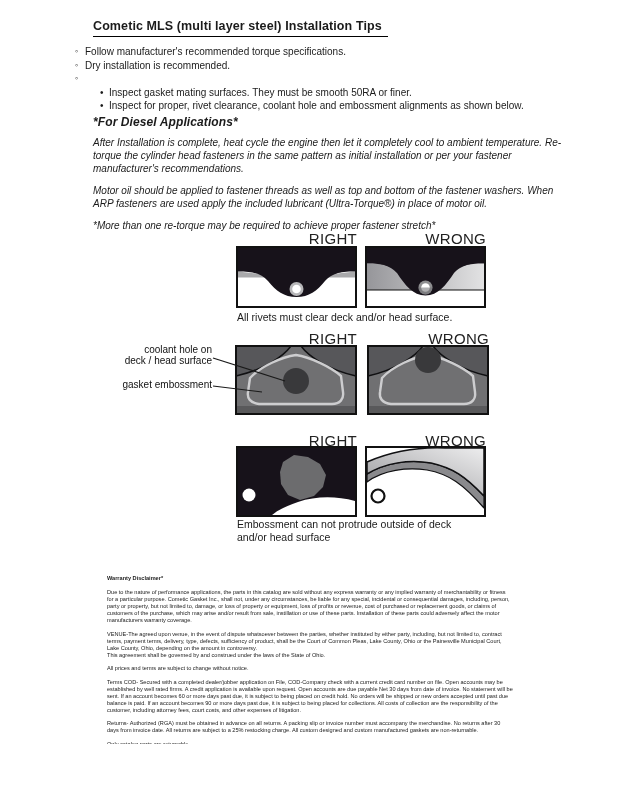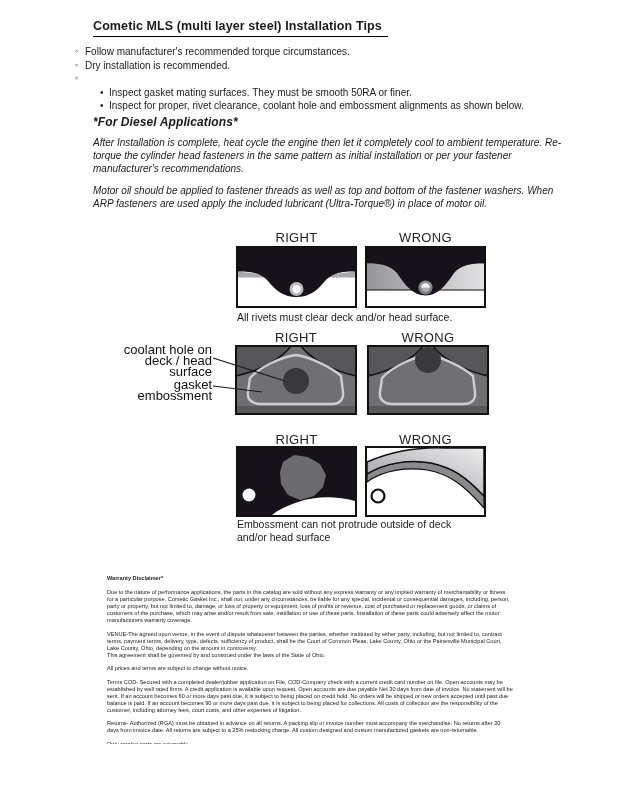--- a/index.html
+++ b/index.html
@@ -9,42 +9,42 @@
   .title{left:93px;top:19px;font-size:12.5px;font-weight:bold;display:inline-block;
          border-bottom:1.6px solid #000;padding:0 6px 3px 0;letter-spacing:.1px;}
   .bullets{left:75px;top:45px;width:510px;font-size:10px;line-height:13.5px;}
   .b-item,.b-sub{display:flex;}
   .b-dot{width:10px;flex:0 0 10px;font-size:9px;line-height:13.5px;}
   .b-sub{padding-left:25px;}
   .b-dot2{width:9px;flex:0 0 9px;}
   .diesel{left:93px;top:116px;width:478px;font-size:10px;line-height:13px;font-style:italic;}
   .diesel h2{font-size:12px;margin:0 0 7px 0;letter-spacing:.1px;}
   .diesel p{margin:0 0 9px 0;}
-  .figlabel{width:121px;text-align:center;font-size:13px;letter-spacing:.3px;color:#222;}
+  .figlabel{width:121px;text-align:right;font-size:15px;letter-spacing:.3px;color:#222;}
   .caption{font-size:10.5px;line-height:12.5px;}
-  .callout{font-size:13px;line-height:11px;text-align:right;color:#111;}
+  .callout{font-size:10px;line-height:11px;text-align:right;color:#111;}
   .pre{white-space:pre-line;}
   .fig{display:block;}
   .disclaimer{left:107px;top:575px;width:406px;font-size:5.6px;line-height:7px;color:#222;}
   .disclaimer .dh{font-weight:bold;margin:0 0 7px 0;}
   .disclaimer p{margin:0 0 6.5px 0;}
   .code{left:389px;top:760px;font-size:17px;letter-spacing:.3px;color:#222;}
   svg{display:block;}
 </style>
 </head>
 <body>
 
 <div class="page">
 
   <div class="abs title">Cometic MLS (multi layer steel) Installation Tips</div>
 
   <div class="abs bullets">
     <div class="b-item">
         <span class="b-dot">◦</span>
-        <span>Follow manufacturer's recommended torque circumstances.</span>
+        <span>Follow manufacturer's recommended torque specifications.</span>
       </div>
     <div class="b-item">
         <span class="b-dot">◦</span>
         <span>Dry installation is recommended.</span>
       </div>
     <div class="b-item">
         <span class="b-dot">◦</span>
       </div>
     <div class="b-sub">
         <span class="b-dot2">•</span>
@@ -53,20 +53,21 @@
     <div class="b-sub">
         <span class="b-dot2">•</span>
         <span>Inspect for proper, rivet clearance, coolant hole and embossment alignments as shown below.</span>
       </div>
   </div>
 
   <div class="abs diesel">
     <h2>*For Diesel Applications*</h2>
     <p>After Installation is complete, heat cycle the engine then let it completely cool to ambient temperature. Re-torque the cylinder head fasteners in the same pattern as initial installation or per your fastener manufacturer's recommendations.</p>
     <p>Motor oil should be applied to fastener threads as well as top and bottom of the fastener washers. When ARP fasteners are used apply the included lubricant (Ultra-Torque®) in place of motor oil.</p>
+    <p>*More than one re-torque may be required to achieve proper fastener stretch*</p>
   </div>
 
   <div class="abs figlabel" style="left:236px;top:230px">RIGHT</div>
   <div class="abs figlabel" style="left:365px;top:230px">WRONG</div>
 
   <svg class="abs fig" style="left:236px;top:246px" width="121" height="62" viewBox="0 0 121 62">
     <rect x="0" y="0" width="121" height="62" fill="#ffffff"></rect>
     <polygon points="2,25.5 55,31.5 2,31.5" fill="#a9a9ab"></polygon>
     <polygon points="119,25.5 66,31.5 119,31.5" fill="#a9a9ab"></polygon>
     <path d="M2,2 H119 V25.5 C102,25.5 96,28 89,35 C81,45 73,51 60.5,51 C48,51 40,45 32,35 C25,28 19,25.5 2,25.5 Z" fill="#17121a"></path>

